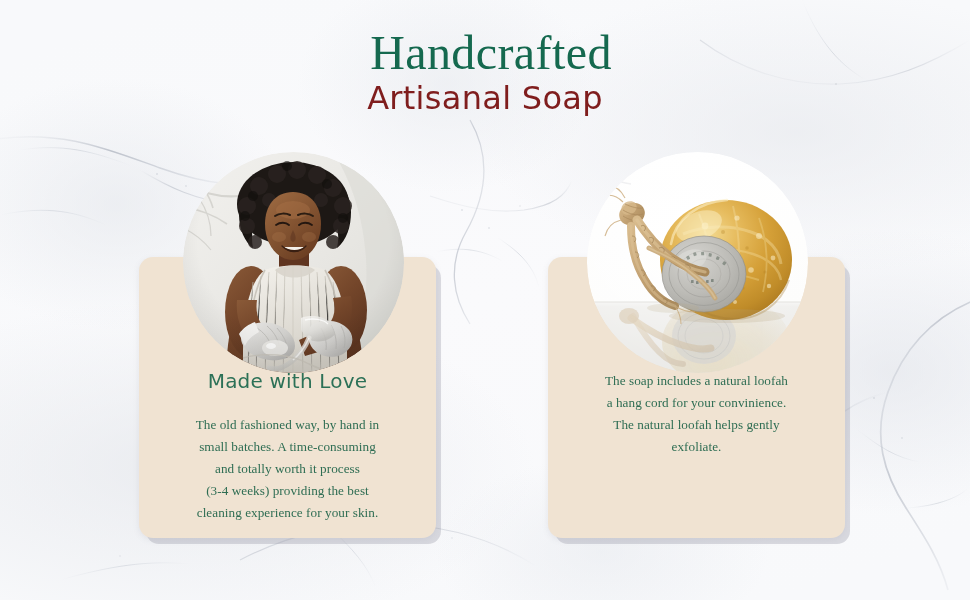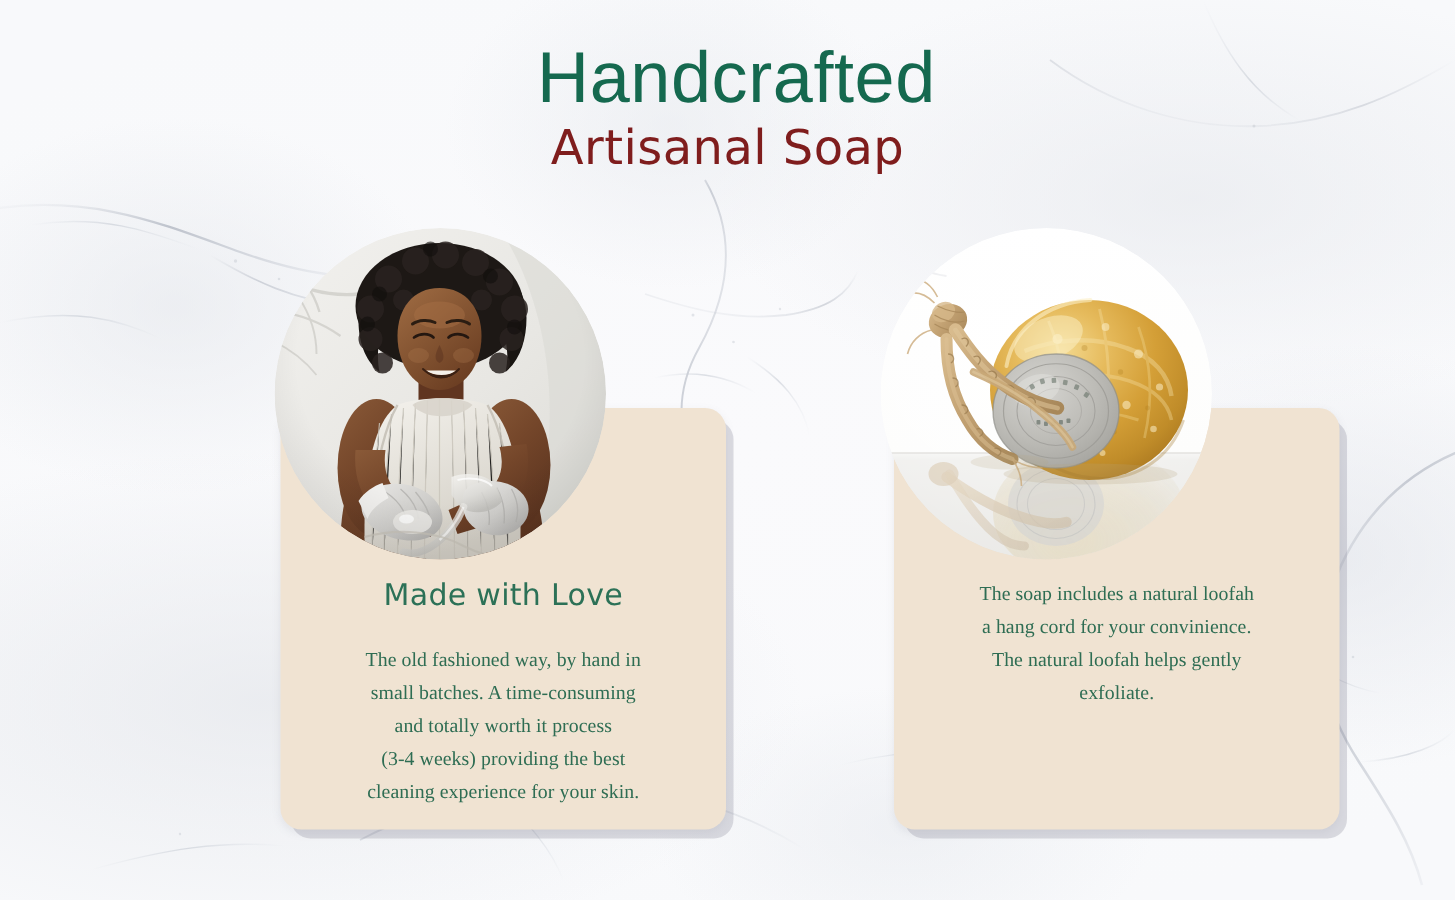--- a/index.html
+++ b/index.html
@@ -38,45 +38,44 @@
   .veins{ position:absolute; inset:0; }
   .veins svg{ width:100%; height:100%; display:block; }
 
   
   .heading{
     position:absolute; top:28px; left:0; right:0;
     text-align:center; z-index:6;
   }
   .title-main{
     display:block;
-    font-family:Liberation Sans, sans-serif;
+    font-family:Liberation Serif, serif;
     font-size:48px; line-height:1.03;
     font-weight:400; letter-spacing:.4px;
     color:#15694f;
     margin-left:12px;
   }
   .title-sub{
     display:block;
     font-family:"DejaVu Sans", sans-serif;
     font-size:32px; line-height:1.35;
     font-weight:400; letter-spacing:.3px;
     color:#7f1d1d;
   }
 
   
   .card{
     position:absolute;
     width:297px; height:281px;
-    top:272px;
+    top:257px;
     background:#f0e3d2;
     border-radius:14px;
     box-shadow:6px 7px 0 -1px rgba(150,150,165,.32),
                0 2px 6px rgba(120,120,140,.12);
     z-index:3;
-    margin-left:48px;
   }
   .card.left{  left:139px; }
   .card.right{ left:548px; }
 
   .card-body{
     position:absolute;
     left:0; right:0; top:113px;
     padding:0 14px;
     text-align:center;
   }

